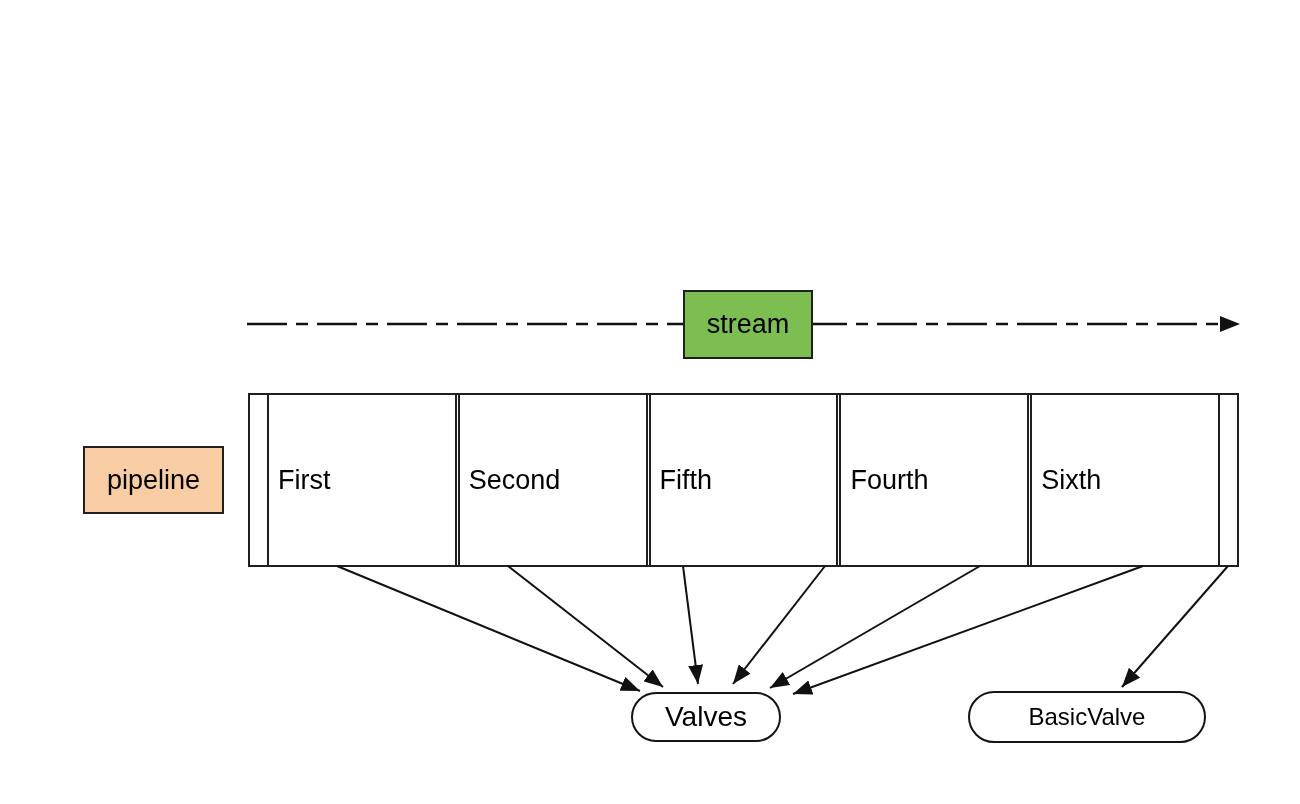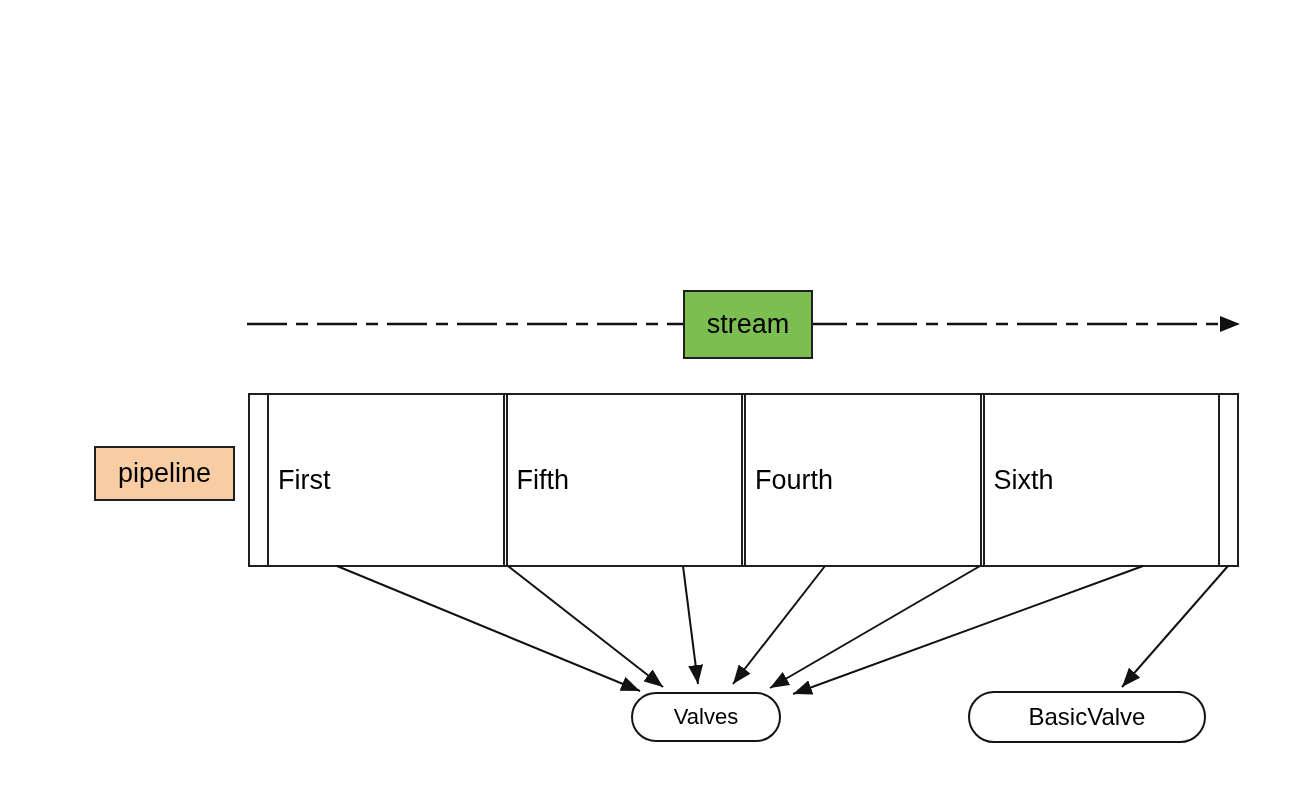--- a/index.html
+++ b/index.html
@@ -28,23 +28,22 @@
     font-size: 27px;
     line-height: 1;
   }
   .stream-node {
     left: 683px; top: 290px;
     width: 130px; height: 69px;
     background: #7dbe52;
   }
   .pipeline-node {
     left: 83px; top: 446px;
-    width: 141px; height: 55px;
+    width: 141px; height: 68px;
     background: #f9cda3;
-    margin-left: 11px;
   }
   .pipeline-container {
     position: absolute;
     left: 248px; top: 393px;
     width: 991px; height: 174px;
     box-sizing: border-box;
     border: 2px solid #1f1f1f;
     background: #ffffff;
     display: flex;
     gap: 1px;
@@ -64,21 +63,21 @@
   }
   .stadium {
     position: absolute;
     box-sizing: border-box;
     border: 2px solid #141414;
     border-radius: 26px;
     background: #ffffff;
     display: flex;
     align-items: center;
     justify-content: center;
-    font-size: 22px;
+    font-size: 28px;
   }
   .valves-stadium {
     left: 631px; top: 692px;
     width: 150px; height: 50px;
   }
   .basicvalve-stadium {
     left: 968px; top: 691px;
     width: 238px; height: 52px;
     font-size: 24px;
   }
@@ -97,20 +96,23 @@
     <span>stream</span>
   </div>
 
   <div class="rect-node pipeline-node">
     <span>pipeline</span>
   </div>
 
   <div class="pipeline-container">
     <div class="valve-box">
       <span>First</span>
+    </div>
+    <div class="valve-box">
+      <span>Second</span>
     </div>
     <div class="valve-box">
       <span>Fifth</span>
     </div>
     <div class="valve-box">
       <span>Fourth</span>
     </div>
     <div class="valve-box">
       <span>Sixth</span>
     </div>

